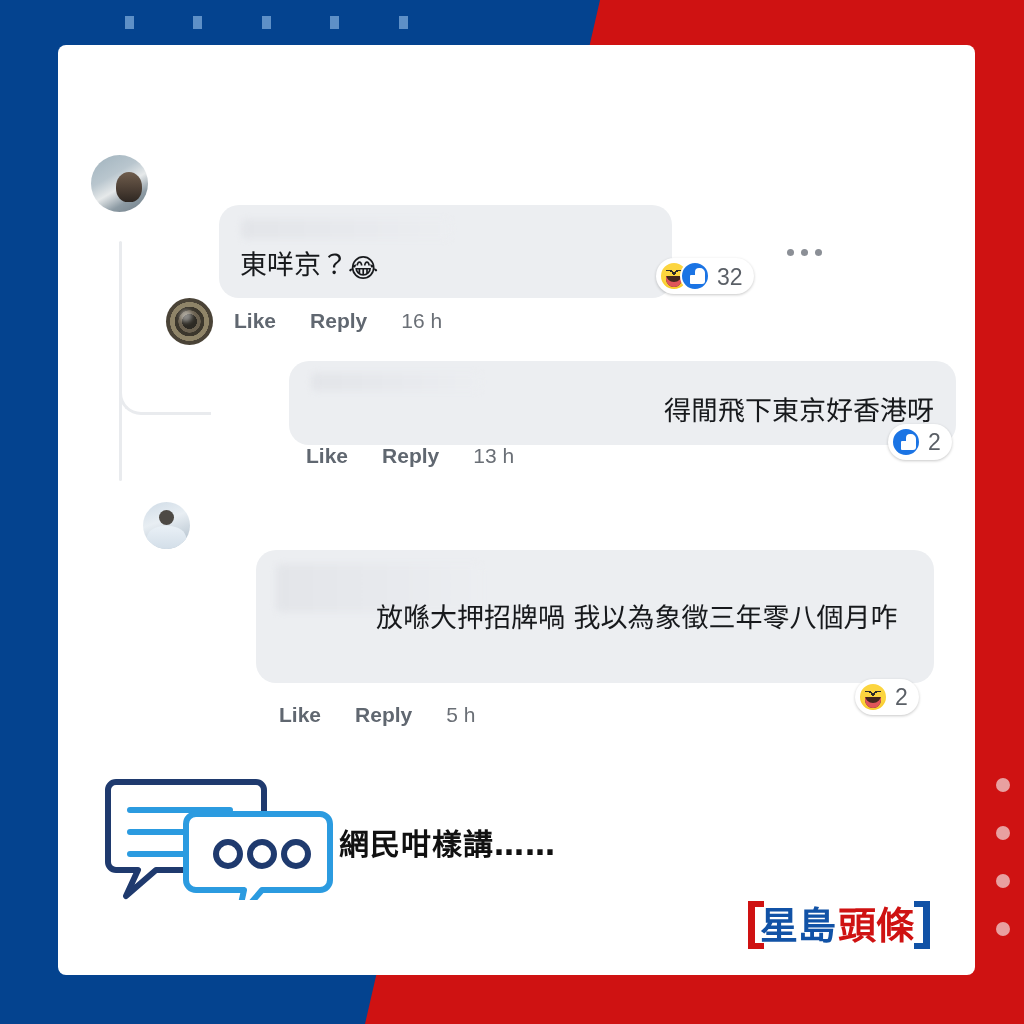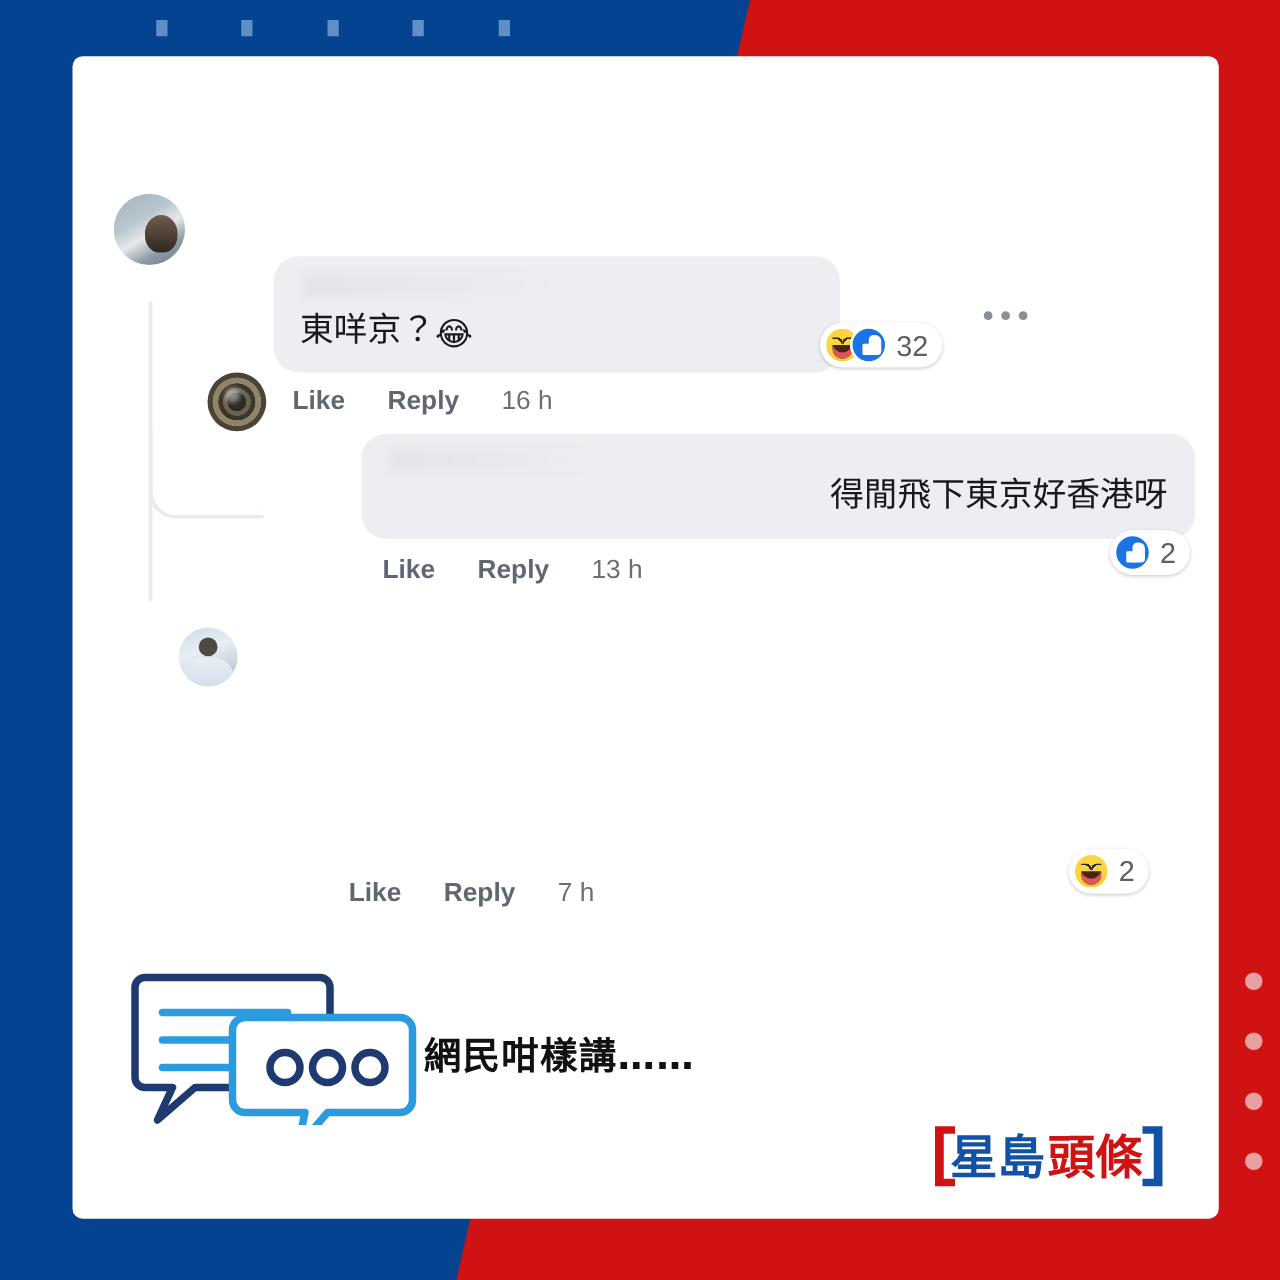--- a/index.html
+++ b/index.html
@@ -102,21 +102,21 @@
     position:absolute;
     font-family:"DejaVu Sans","Liberation Sans",sans-serif;
     font-size:27px;line-height:40px;color:#17191c;white-space:pre-wrap;
   }
 
   .b1{left:161px;top:160px;width:453px;height:93px;}
   .b1 .nameblur{left:22px;top:14px;width:210px;height:20px;}
   .b1 .msg{left:21px;top:40px;}
   .emoji-inline{font-size:26px;vertical-align:-3px;}
 
-  .b2{left:231px;top:302px;width:667px;height:84px;}
+  .b2{left:231px;top:316px;width:667px;height:84px;}
   .b2 .nameblur{left:22px;top:12px;width:170px;height:18px;}
   .b2 .msg{right:22px;top:30px;text-align:right;}
 
   .b3{left:198px;top:505px;width:678px;height:133px;}
   .b3 .nameblur{left:20px;top:14px;width:205px;height:48px;}
   .b3 .msg{left:24px;top:48px;width:640px;text-indent:96px;}
 
   .actions{
     position:absolute;display:flex;align-items:center;
     color:#606770;font-size:21px;font-weight:700;
@@ -254,30 +254,34 @@
       </div>
 
       <div class="actions a2">
         <span class="act">Like</span>
         <span class="act">Reply</span>
         <span class="time">13 h</span>
       </div>
 
       <div class="avatar av3"></div>
 
+      <div class="bubble b3">
+        <div class="nameblur"></div>
+        <div class="msg">放喺大押招牌喎 我以為象徵三年零八個月咋</div>
+      </div>
 
       <div class="pill p3">
         <span class="r-haha"></span>
         <span class="cnt">2</span>
       </div>
 
       <div class="actions a3">
         <span class="act">Like</span>
         <span class="act">Reply</span>
-        <span class="time">7 h</span>
+        <span class="time">5 h</span>
       </div>
 
     </div>
 
     <div class="footer">
 
       <svg class="bubbles-icon" viewBox="0 0 235 130">
         <path d="M8 8 H148 A8 8 0 0 1 156 16 V88 A8 8 0 0 1 148 96 H48 L18 122 L30 96 H8 A8 8 0 0 1 0 88 V16 A8 8 0 0 1 8 8 Z" transform="translate(6,4)" fill="#ffffff" stroke="#1f3a6e" stroke-width="6" stroke-linejoin="round"></path>
         <line x1="28" y1="40" x2="128" y2="40" stroke="#2b9be0" stroke-width="6" stroke-linecap="round"></line>
         <line x1="28" y1="62" x2="108" y2="62" stroke="#2b9be0" stroke-width="6" stroke-linecap="round"></line>

